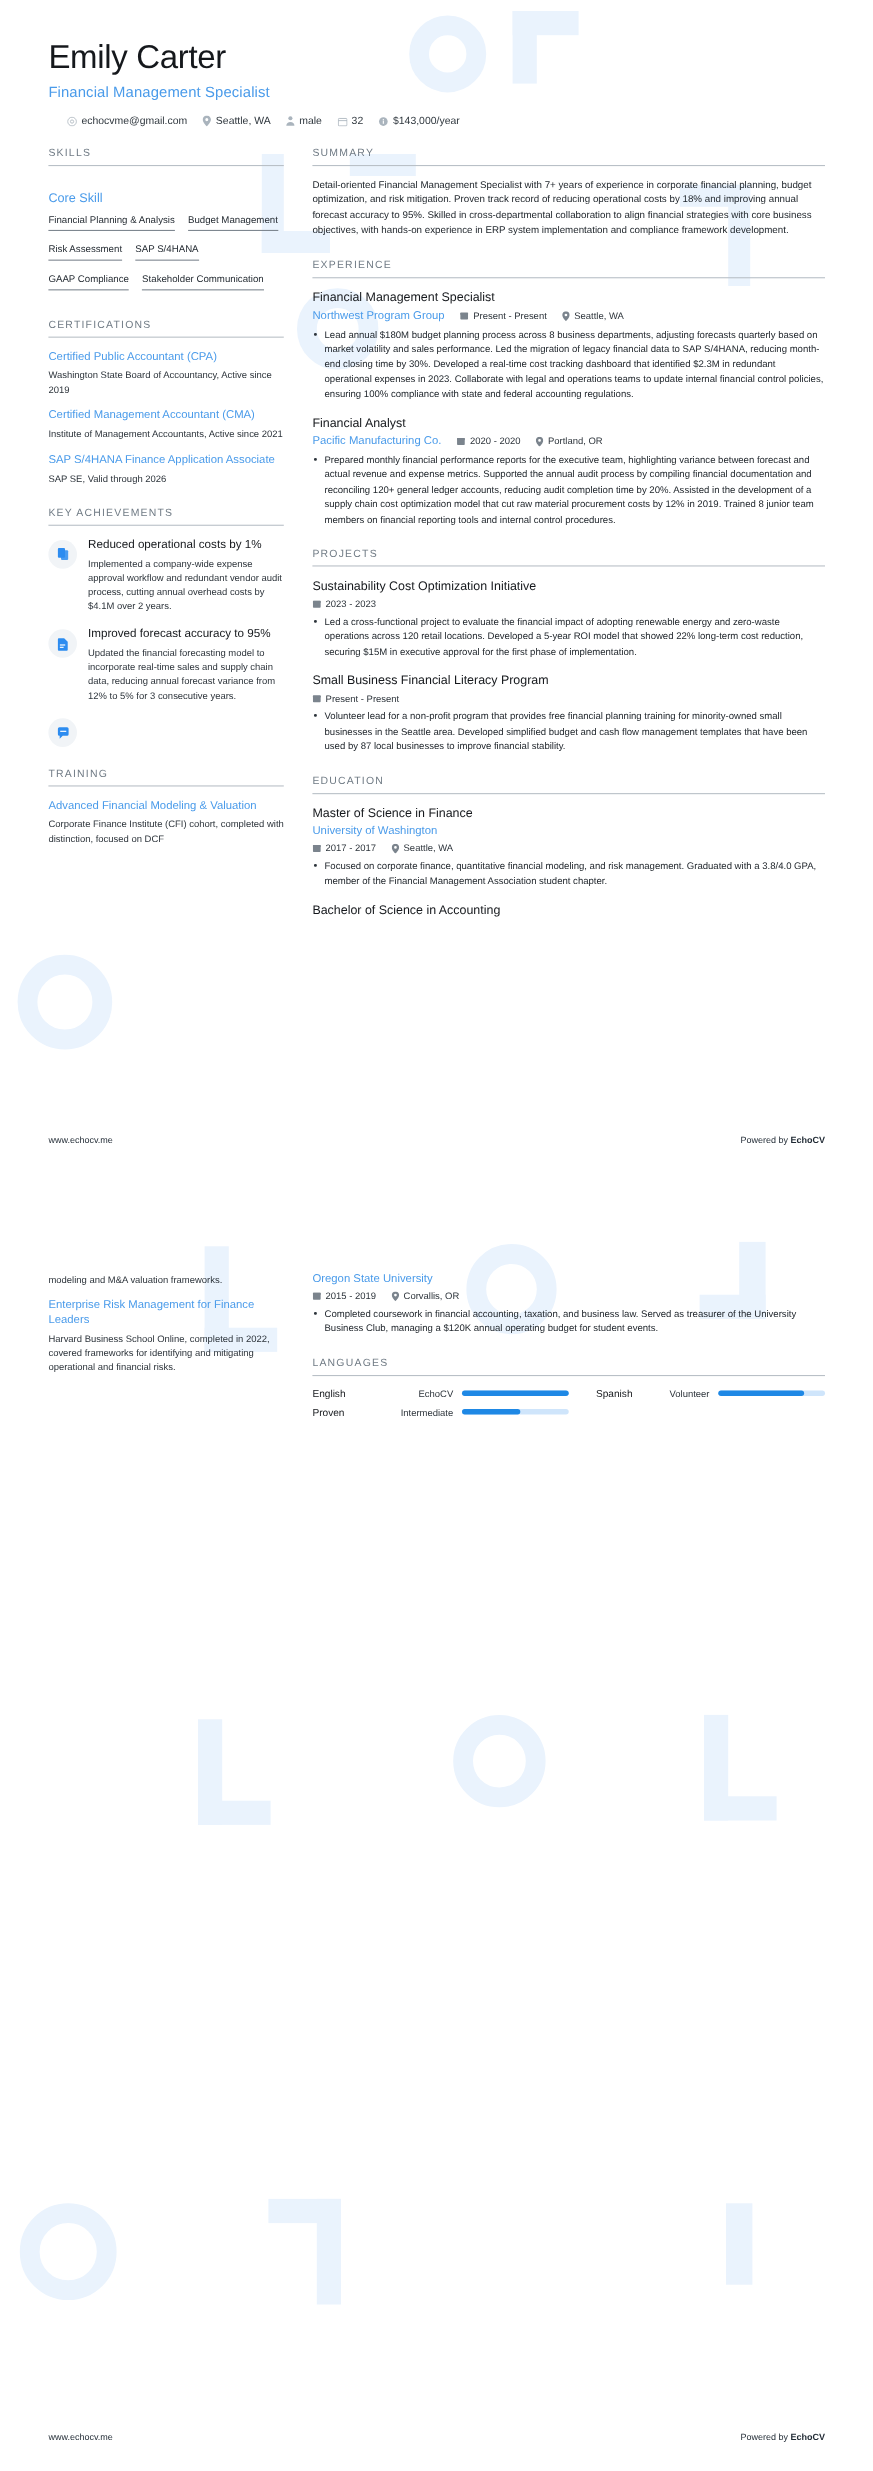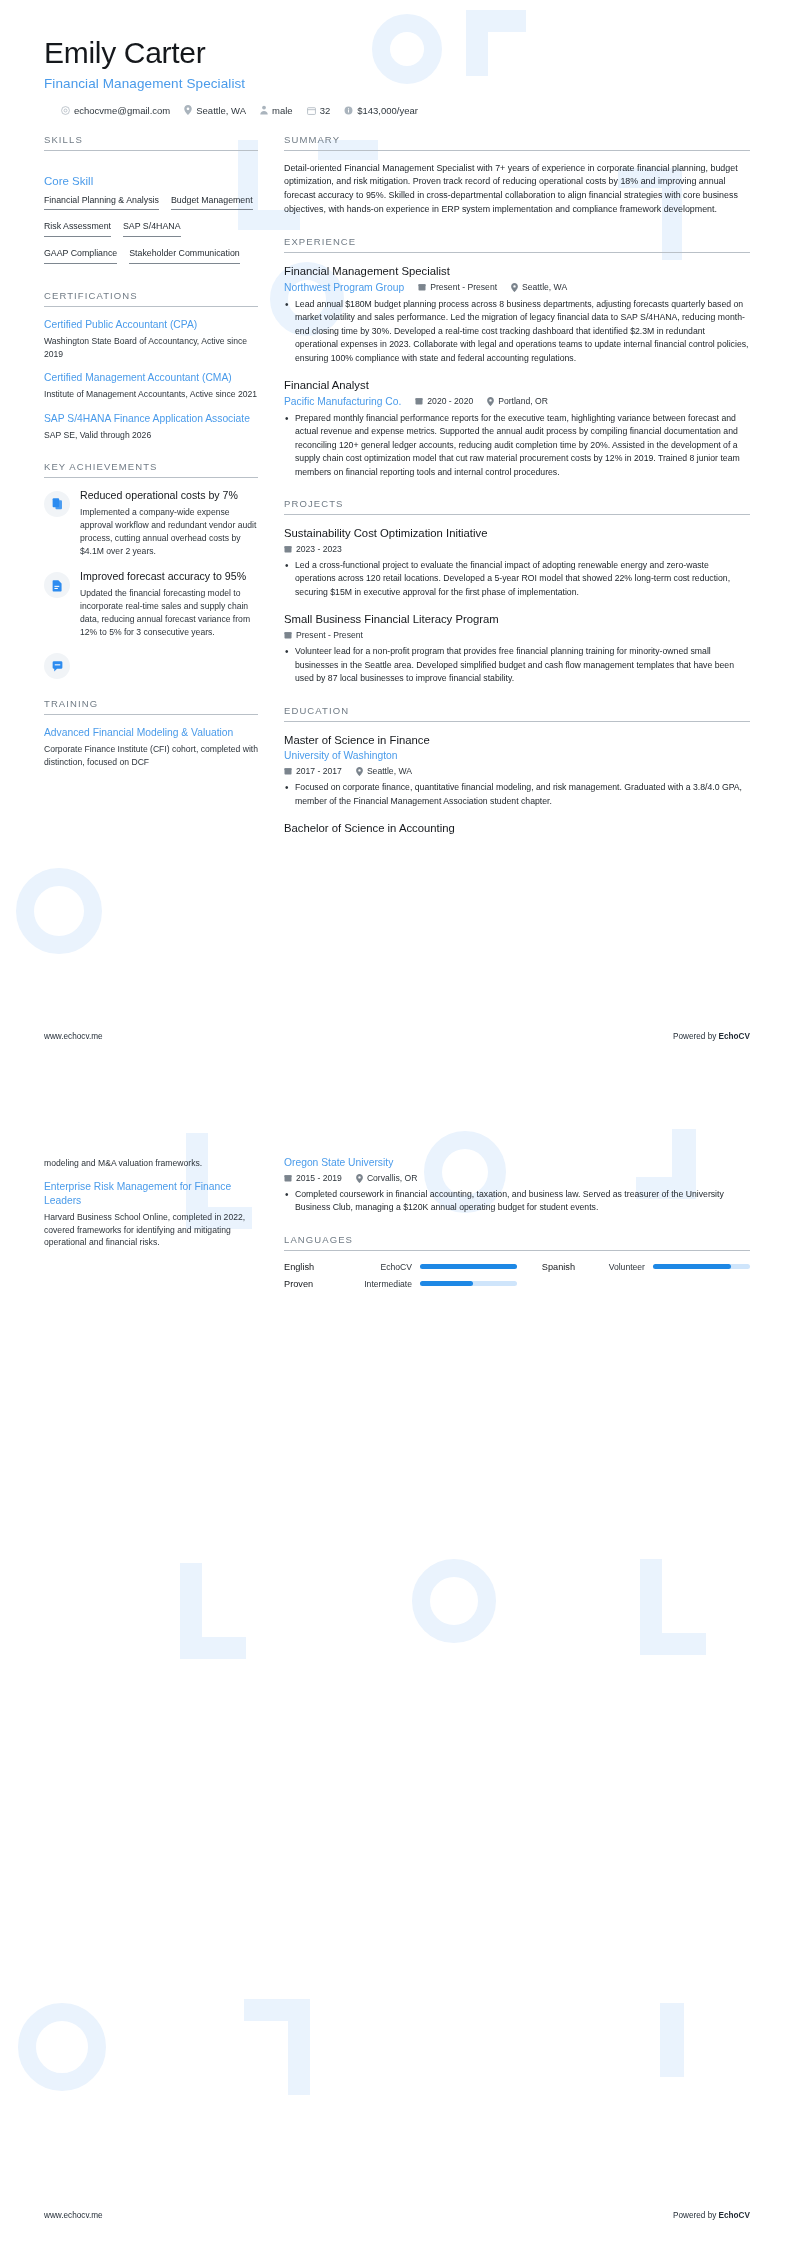--- a/index.html
+++ b/index.html
@@ -297,21 +297,21 @@
           <div class="sec-rule"></div>
 
           <div class="ach">
             <div class="ach-ico">
               <svg width="13" height="13" viewBox="0 0 16 16" fill="#2d8cf0">
                   <rect x="2" y="1.5" width="8" height="11" rx="1.2"></rect>
                   <rect x="5.5" y="4" width="8" height="11" rx="1.2" opacity=".85"></rect>
                 </svg>
             </div>
             <div class="ach-body">
-              <div class="ach-title">Reduced operational costs by 7%</div>
+              <div class="ach-title">Reduced operational costs by 1%</div>
               <div class="ach-desc">Implemented a company-wide expense approval workflow and redundant vendor audit process, cutting annual overhead costs by $4.1M over 2 years.</div>
             </div>
           </div>
 
           <div class="ach">
             <div class="ach-ico">
               <svg width="13" height="13" viewBox="0 0 16 16" fill="#2d8cf0">
                   <path d="M3 1.5h6l4 4v9a1 1 0 0 1-1 1H3a1 1 0 0 1-1-1v-12a1 1 0 0 1 1-1z"></path>
                   <rect x="4.2" y="8.4" width="6" height="1.3" fill="#fff"></rect>
                   <rect x="4.2" y="11" width="4.2" height="1.3" fill="#fff"></rect>

